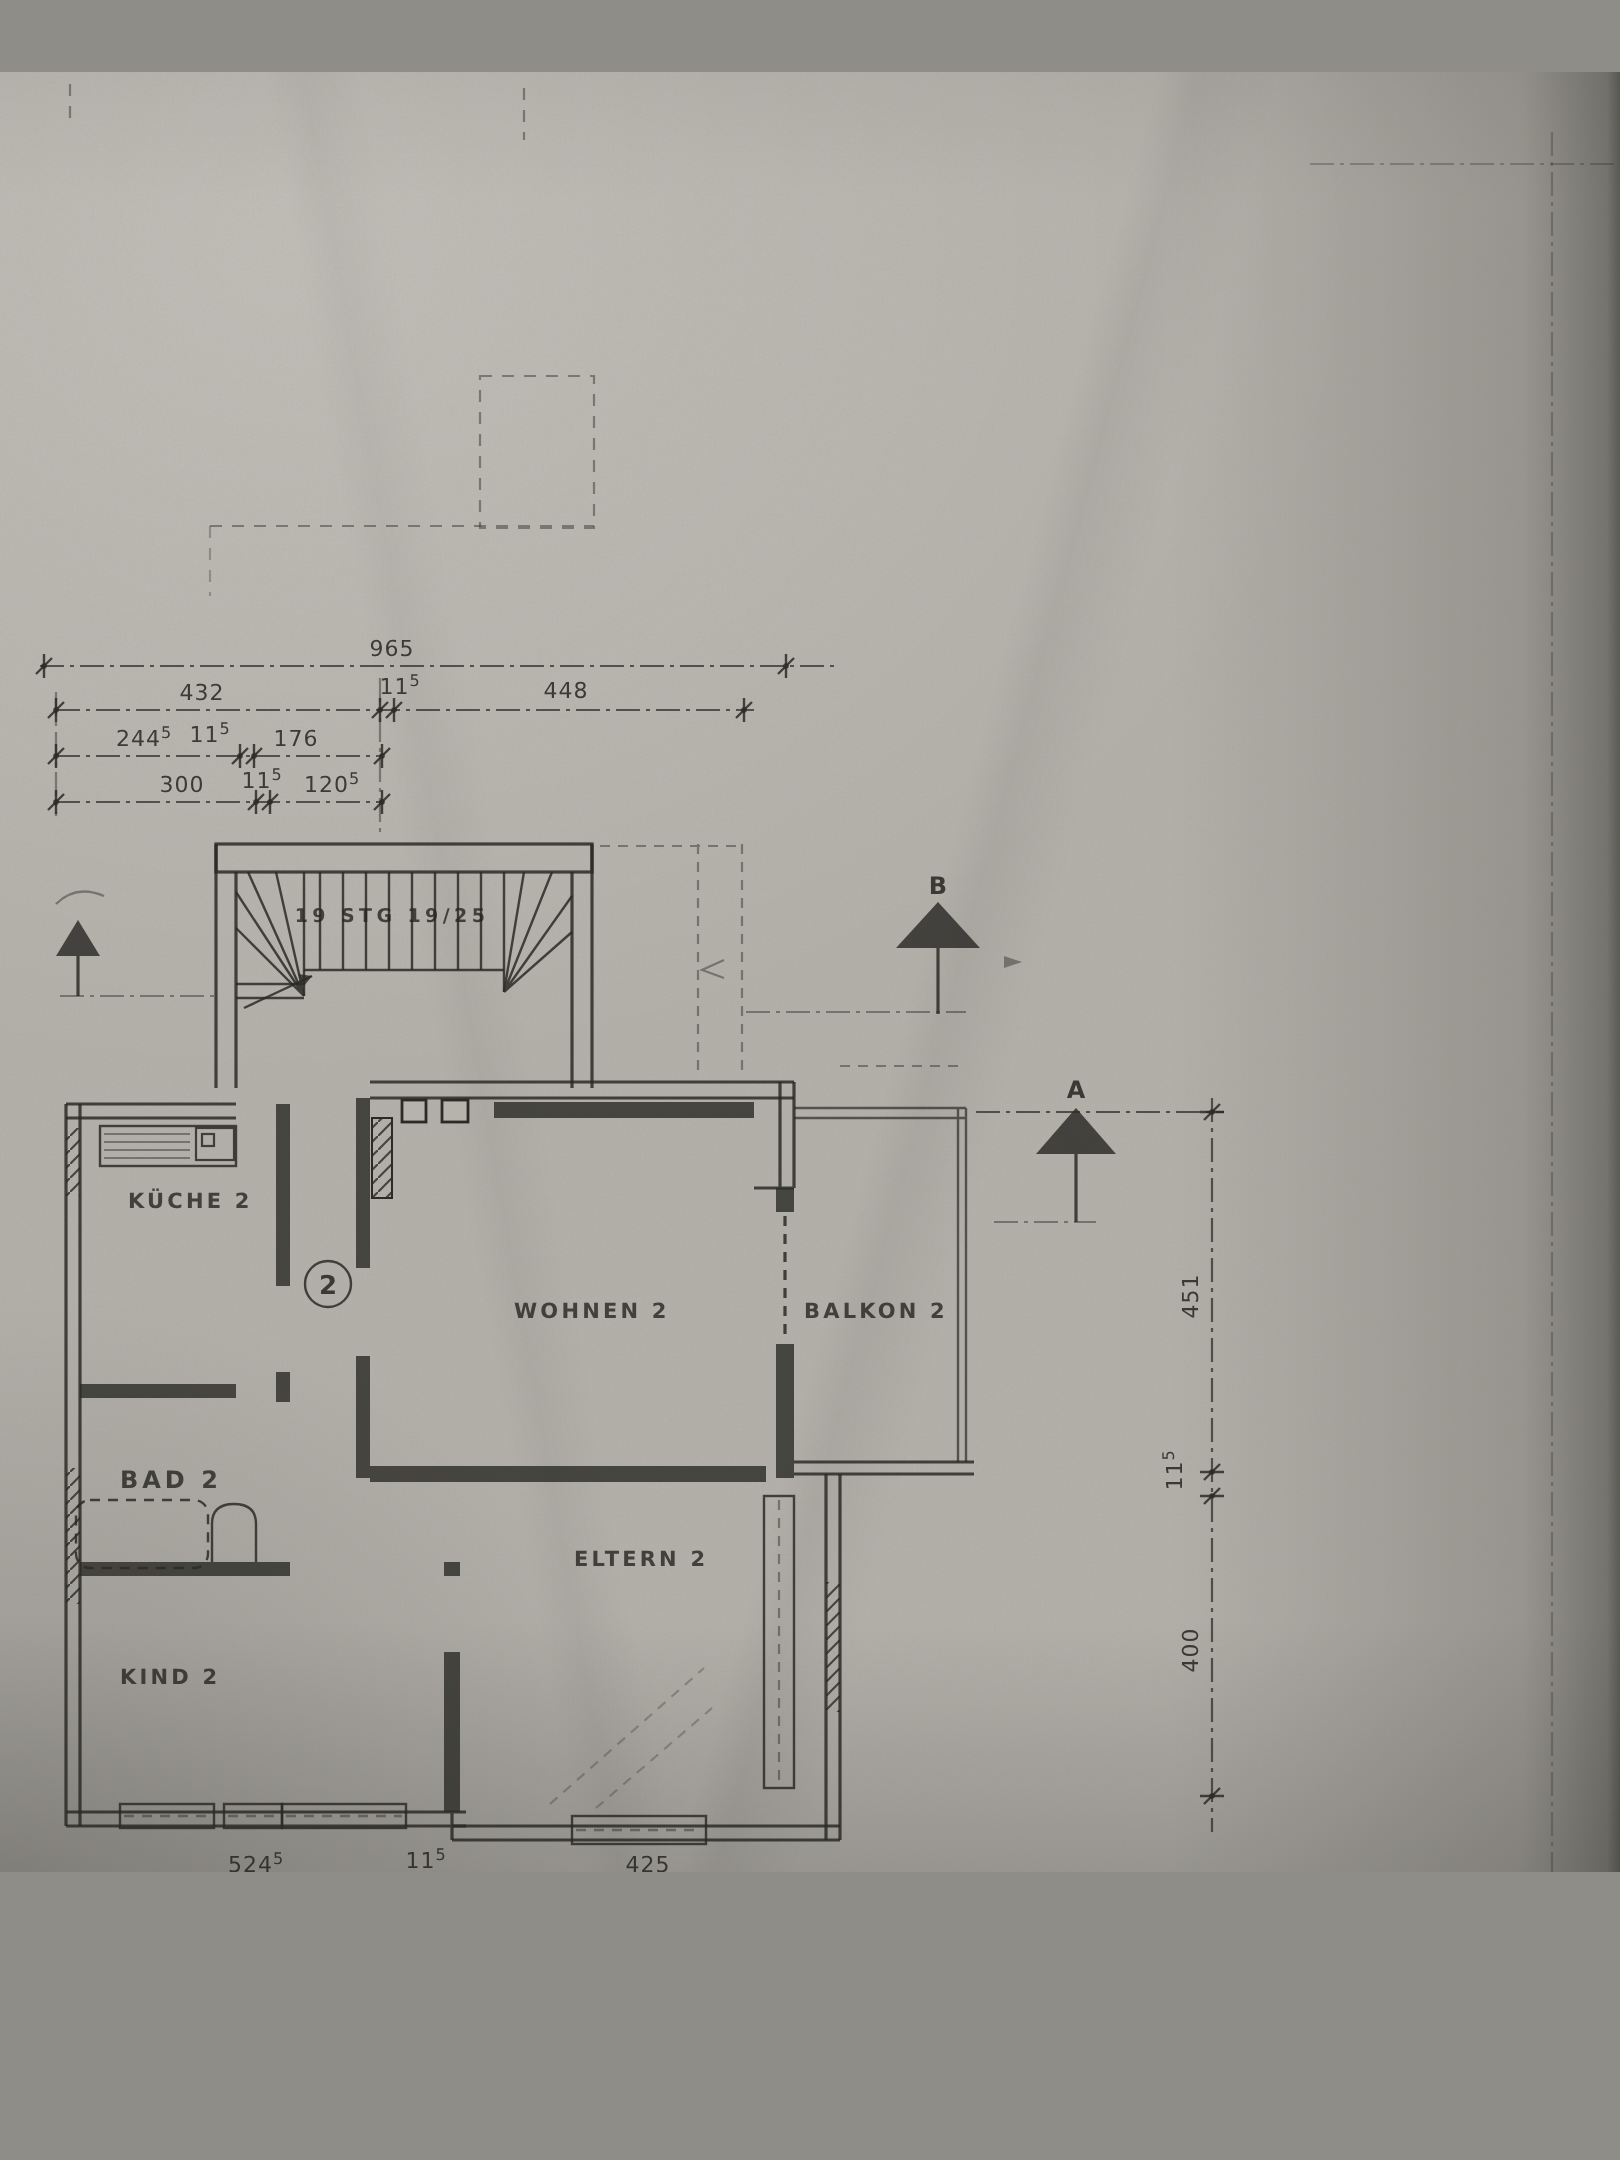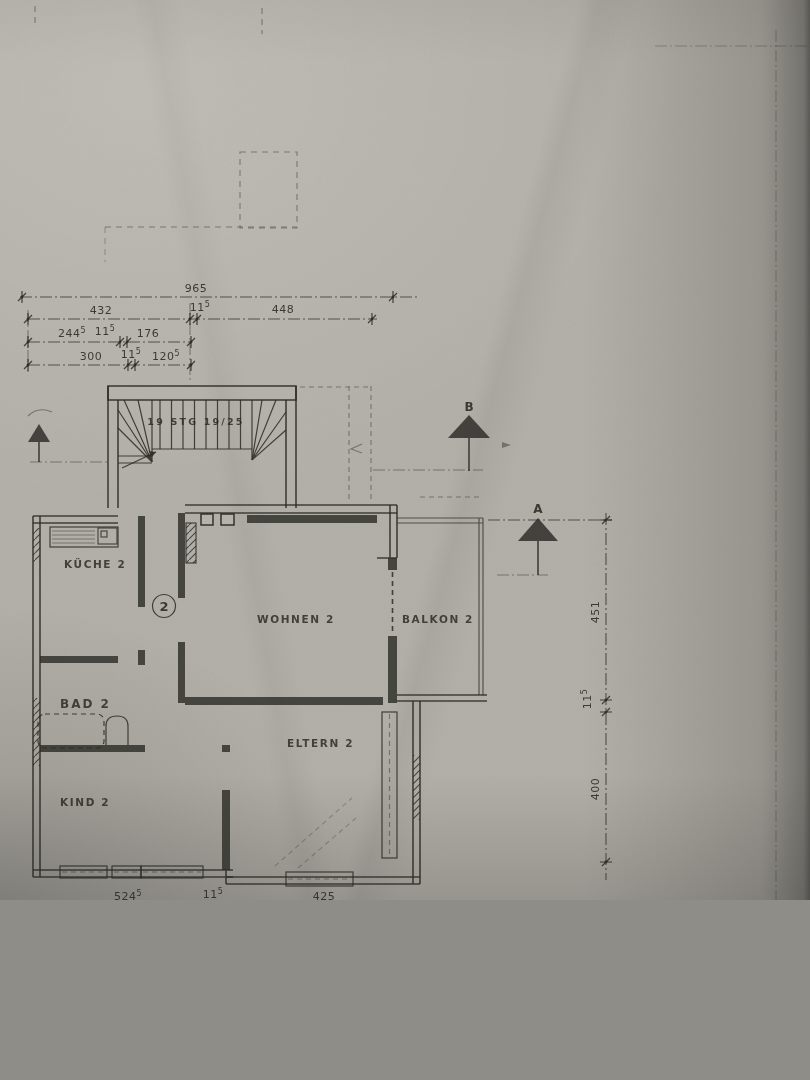--- a/index.html
+++ b/index.html
@@ -6,20 +6,21 @@
   .paper{
     position:relative;width:810px;height:900px;overflow:hidden;
     background:
       radial-gradient(900px 700px at 18% 10%, rgba(255,255,248,.18), transparent 60%),
       radial-gradient(500px 420px at 0% 100%, rgba(30,30,28,.20), transparent 70%),
       linear-gradient(105deg, transparent 55%, rgba(0,0,0,.05) 57%, transparent 61%),
       linear-gradient(80deg, transparent 30%, rgba(0,0,0,.04) 32%, transparent 35%),
       linear-gradient(to right, transparent 72%, rgba(60,58,54,.10) 82%, rgba(52,50,46,.22) 94%, rgba(38,37,34,.45) 99.2%, rgba(25,25,23,.6) 100%),
       linear-gradient(to bottom, rgba(125,122,116,.14), transparent 7%, transparent 86%, rgba(40,40,38,.20) 100%),
       #b6b3ac;
+    margin-top: 36px;
   }
   svg{position:absolute;left:0;top:0;}
   svg text{fill:#262520;font-family:"DejaVu Sans",sans-serif;}
   .s{stroke:#2b2a26;fill:none;stroke-width:1.6;stroke-opacity:.85;}
   .s12{stroke-width:1.2;}
   .s11{stroke-width:1.1;}
   .thin{stroke-width:1.2;stroke-opacity:.7;}
   .fillw{fill:#2b2a26;fill-opacity:.8;stroke:none;}
   .dash{stroke-dasharray:5 4;}
   .dash2{stroke-dasharray:6 5;}

